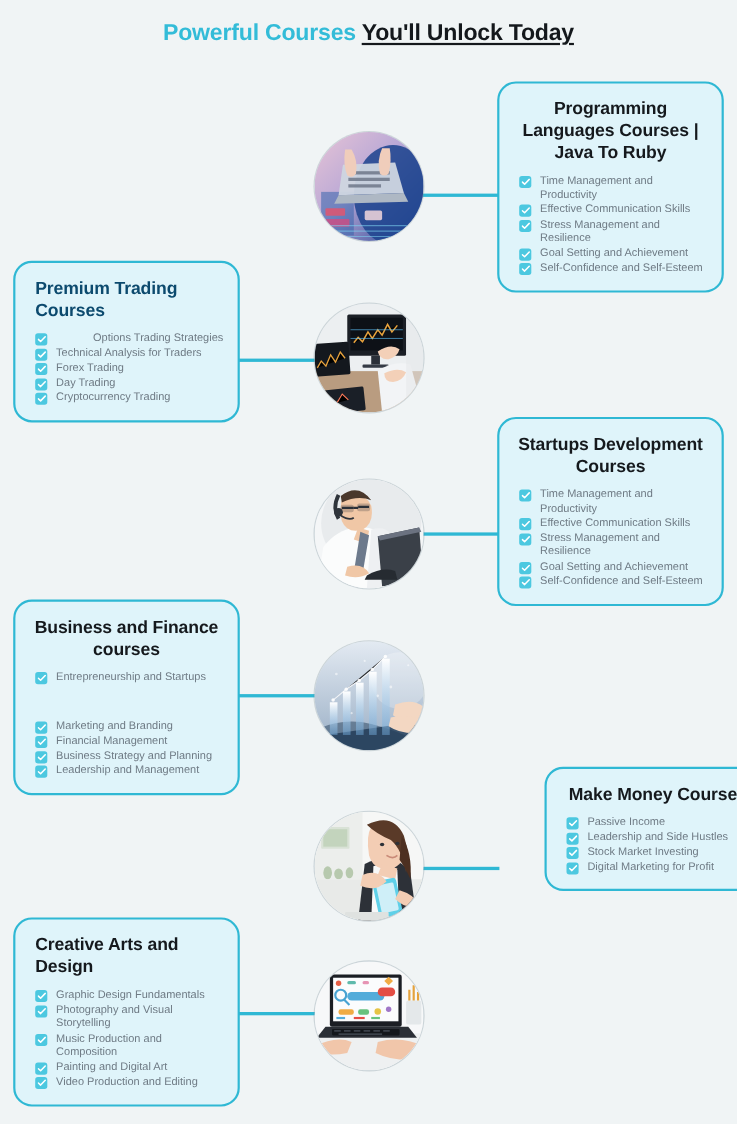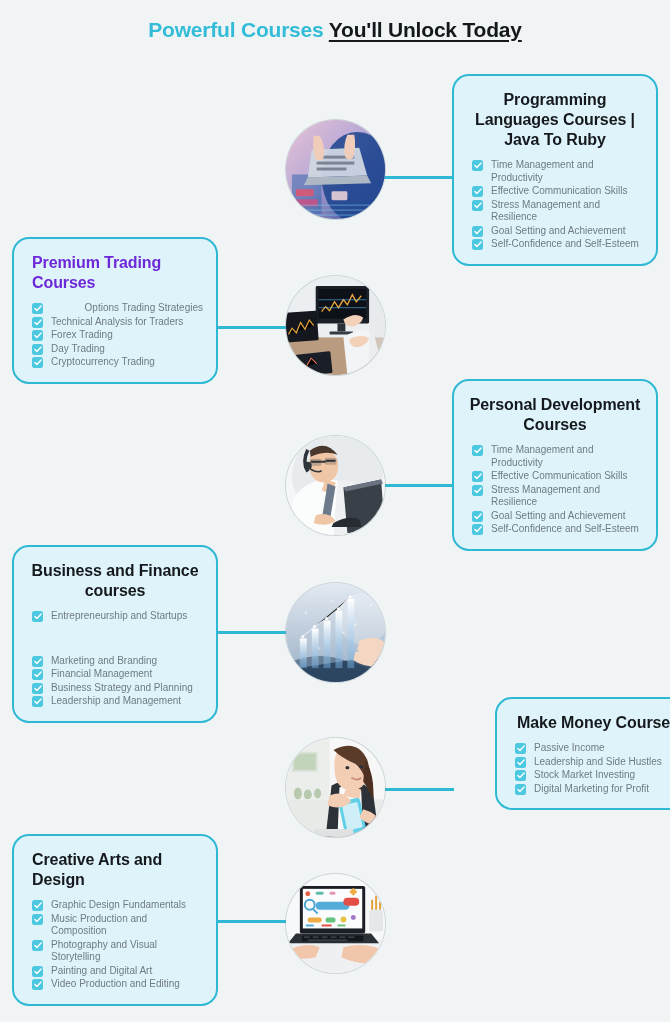--- a/index.html
+++ b/index.html
@@ -205,21 +205,21 @@
         </g>
       <path d="M58 62 q14 -10 30 -6 l12 44 H62 z" fill="#f2f4f6"></path>
       <g fill="#f3d0b8">
         <path d="M58 44 q12 -8 20 -2 q-2 7 -10 9 q-8 1 -10 -7z"></path>
         <path d="M64 64 q12 -6 20 -1 q-3 8 -12 9 q-8 0 -8 -8z"></path>
         </g>
       <rect x="84" y="0" width="16" height="100" fill="#e5e7e9" opacity="0.55"></rect>
     </svg>
     </div>
     <div class="card align-left" style="top: 237px; left: 12px; width: 206px; background: rgb(223, 244, 250); border-color: rgb(47, 184, 212);">
-      <div class="card-title" style="color: #6d28d9;">Premium Trading Courses</div>
+      <div class="card-title" style="color: #0c4a6e;">Premium Trading Courses</div>
       <ul class="items">
         <li style="color: rgb(110, 122, 132); text-align: right;"><span class="cb" style="background: rgb(76, 200, 224);">
             <svg viewBox="0 0 10 9">
               <path d="M1 4.6 L3.6 7 L9 1.4" fill="none" stroke="#ffffff" stroke-width="1.8" stroke-linecap="round" stroke-linejoin="round"></path>
             </svg>
           </span><span>Options Trading Strategies</span></li>
         <li style="color: rgb(110, 122, 132);"><span class="cb" style="background: rgb(76, 200, 224);">
             <svg viewBox="0 0 10 9">
               <path d="M1 4.6 L3.6 7 L9 1.4" fill="none" stroke="#ffffff" stroke-width="1.8" stroke-linecap="round" stroke-linejoin="round"></path>
             </svg>
@@ -266,21 +266,21 @@
       <circle cx="22" cy="30" r="4" fill="#2f343b"></circle>
       <path d="M24 33 q8 5 12 2" stroke="#2f343b" stroke-width="1.6" fill="none"></path>
       <path d="M42 48 l8 3 l-6 36 l-8 -2z" fill="#6d7a8c"></path>
       <path d="M58 52 L96 44 L100 96 L62 98 Z" fill="#3a4048"></path>
       <path d="M58 52 L96 44 L98 48 L60 56 Z" fill="#6b7280"></path>
       <path d="M48 88 q14 -8 26 -4 l2 8 H46 z" fill="#262b31"></path>
       <path d="M30 80 q14 -4 20 6 q-10 6 -22 2z" fill="#f0c7a6"></path>
     </svg>
     </div>
     <div class="card align-center" style="top: 379px; left: 452px; width: 206px; background: rgb(223, 244, 250); border-color: rgb(47, 184, 212);">
-      <div class="card-title" style="color: rgb(21, 25, 29);">Personal Development Courses</div>
+      <div class="card-title" style="color: rgb(21, 25, 29);">Startups Development Courses</div>
       <ul class="items">
         <li style="color: rgb(110, 122, 132);"><span class="cb" style="background: rgb(76, 200, 224);">
             <svg viewBox="0 0 10 9">
               <path d="M1 4.6 L3.6 7 L9 1.4" fill="none" stroke="#ffffff" stroke-width="1.8" stroke-linecap="round" stroke-linejoin="round"></path>
             </svg>
           </span><span>Time Management and Productivity</span></li>
         <li style="color: rgb(110, 122, 132);"><span class="cb" style="background: rgb(76, 200, 224);">
             <svg viewBox="0 0 10 9">
               <path d="M1 4.6 L3.6 7 L9 1.4" fill="none" stroke="#ffffff" stroke-width="1.8" stroke-linecap="round" stroke-linejoin="round"></path>
             </svg>
@@ -493,26 +493,26 @@
       <ul class="items">
         <li style="color: rgb(110, 122, 132);"><span class="cb" style="background: rgb(76, 200, 224);">
             <svg viewBox="0 0 10 9">
               <path d="M1 4.6 L3.6 7 L9 1.4" fill="none" stroke="#ffffff" stroke-width="1.8" stroke-linecap="round" stroke-linejoin="round"></path>
             </svg>
           </span><span>Graphic Design Fundamentals</span></li>
         <li style="color: rgb(110, 122, 132);"><span class="cb" style="background: rgb(76, 200, 224);">
             <svg viewBox="0 0 10 9">
               <path d="M1 4.6 L3.6 7 L9 1.4" fill="none" stroke="#ffffff" stroke-width="1.8" stroke-linecap="round" stroke-linejoin="round"></path>
             </svg>
+          </span><span>Photography and Visual Storytelling</span></li>
+        <li style="color: rgb(110, 122, 132);"><span class="cb" style="background: rgb(76, 200, 224);">
+            <svg viewBox="0 0 10 9">
+              <path d="M1 4.6 L3.6 7 L9 1.4" fill="none" stroke="#ffffff" stroke-width="1.8" stroke-linecap="round" stroke-linejoin="round"></path>
+            </svg>
           </span><span>Music Production and Composition</span></li>
-        <li style="color: rgb(110, 122, 132);"><span class="cb" style="background: rgb(76, 200, 224);">
-            <svg viewBox="0 0 10 9">
-              <path d="M1 4.6 L3.6 7 L9 1.4" fill="none" stroke="#ffffff" stroke-width="1.8" stroke-linecap="round" stroke-linejoin="round"></path>
-            </svg>
-          </span><span>Photography and Visual Storytelling</span></li>
         <li style="color: rgb(110, 122, 132);"><span class="cb" style="background: rgb(76, 200, 224);">
             <svg viewBox="0 0 10 9">
               <path d="M1 4.6 L3.6 7 L9 1.4" fill="none" stroke="#ffffff" stroke-width="1.8" stroke-linecap="round" stroke-linejoin="round"></path>
             </svg>
           </span><span>Painting and Digital Art</span></li>
         <li style="color: rgb(110, 122, 132);"><span class="cb" style="background: rgb(76, 200, 224);">
             <svg viewBox="0 0 10 9">
               <path d="M1 4.6 L3.6 7 L9 1.4" fill="none" stroke="#ffffff" stroke-width="1.8" stroke-linecap="round" stroke-linejoin="round"></path>
             </svg>
           </span><span>Video Production and Editing</span></li>

